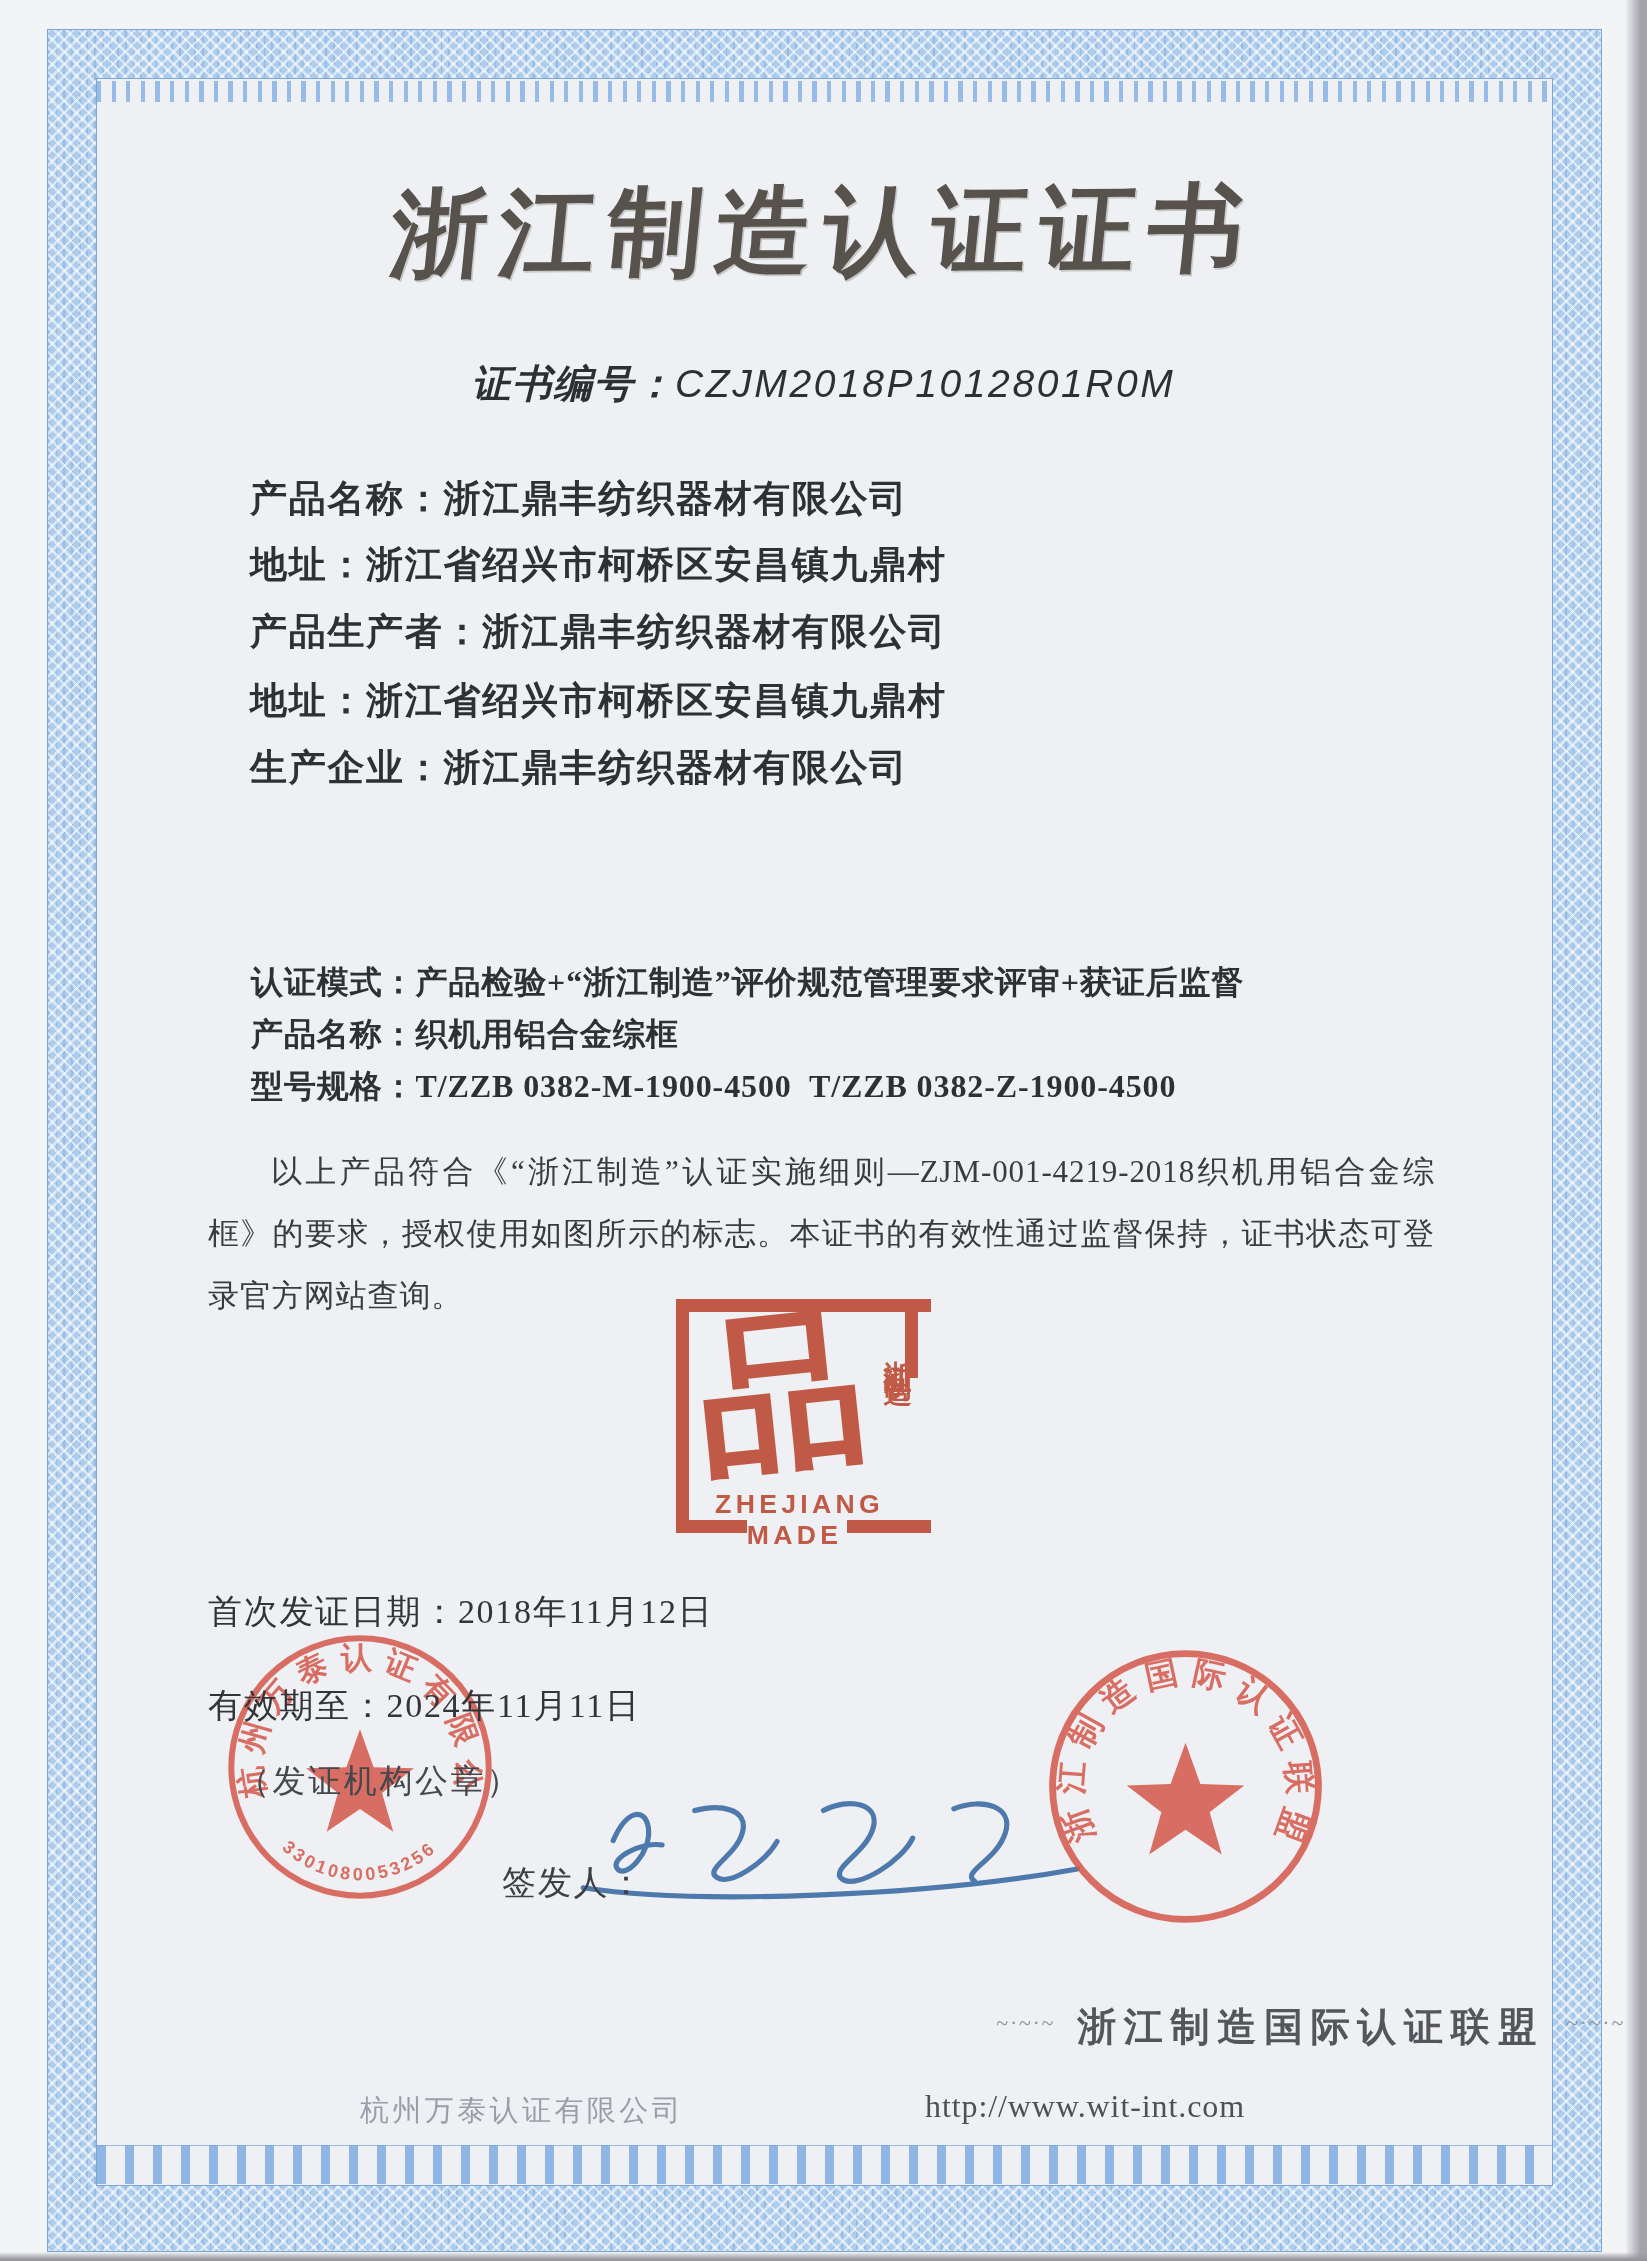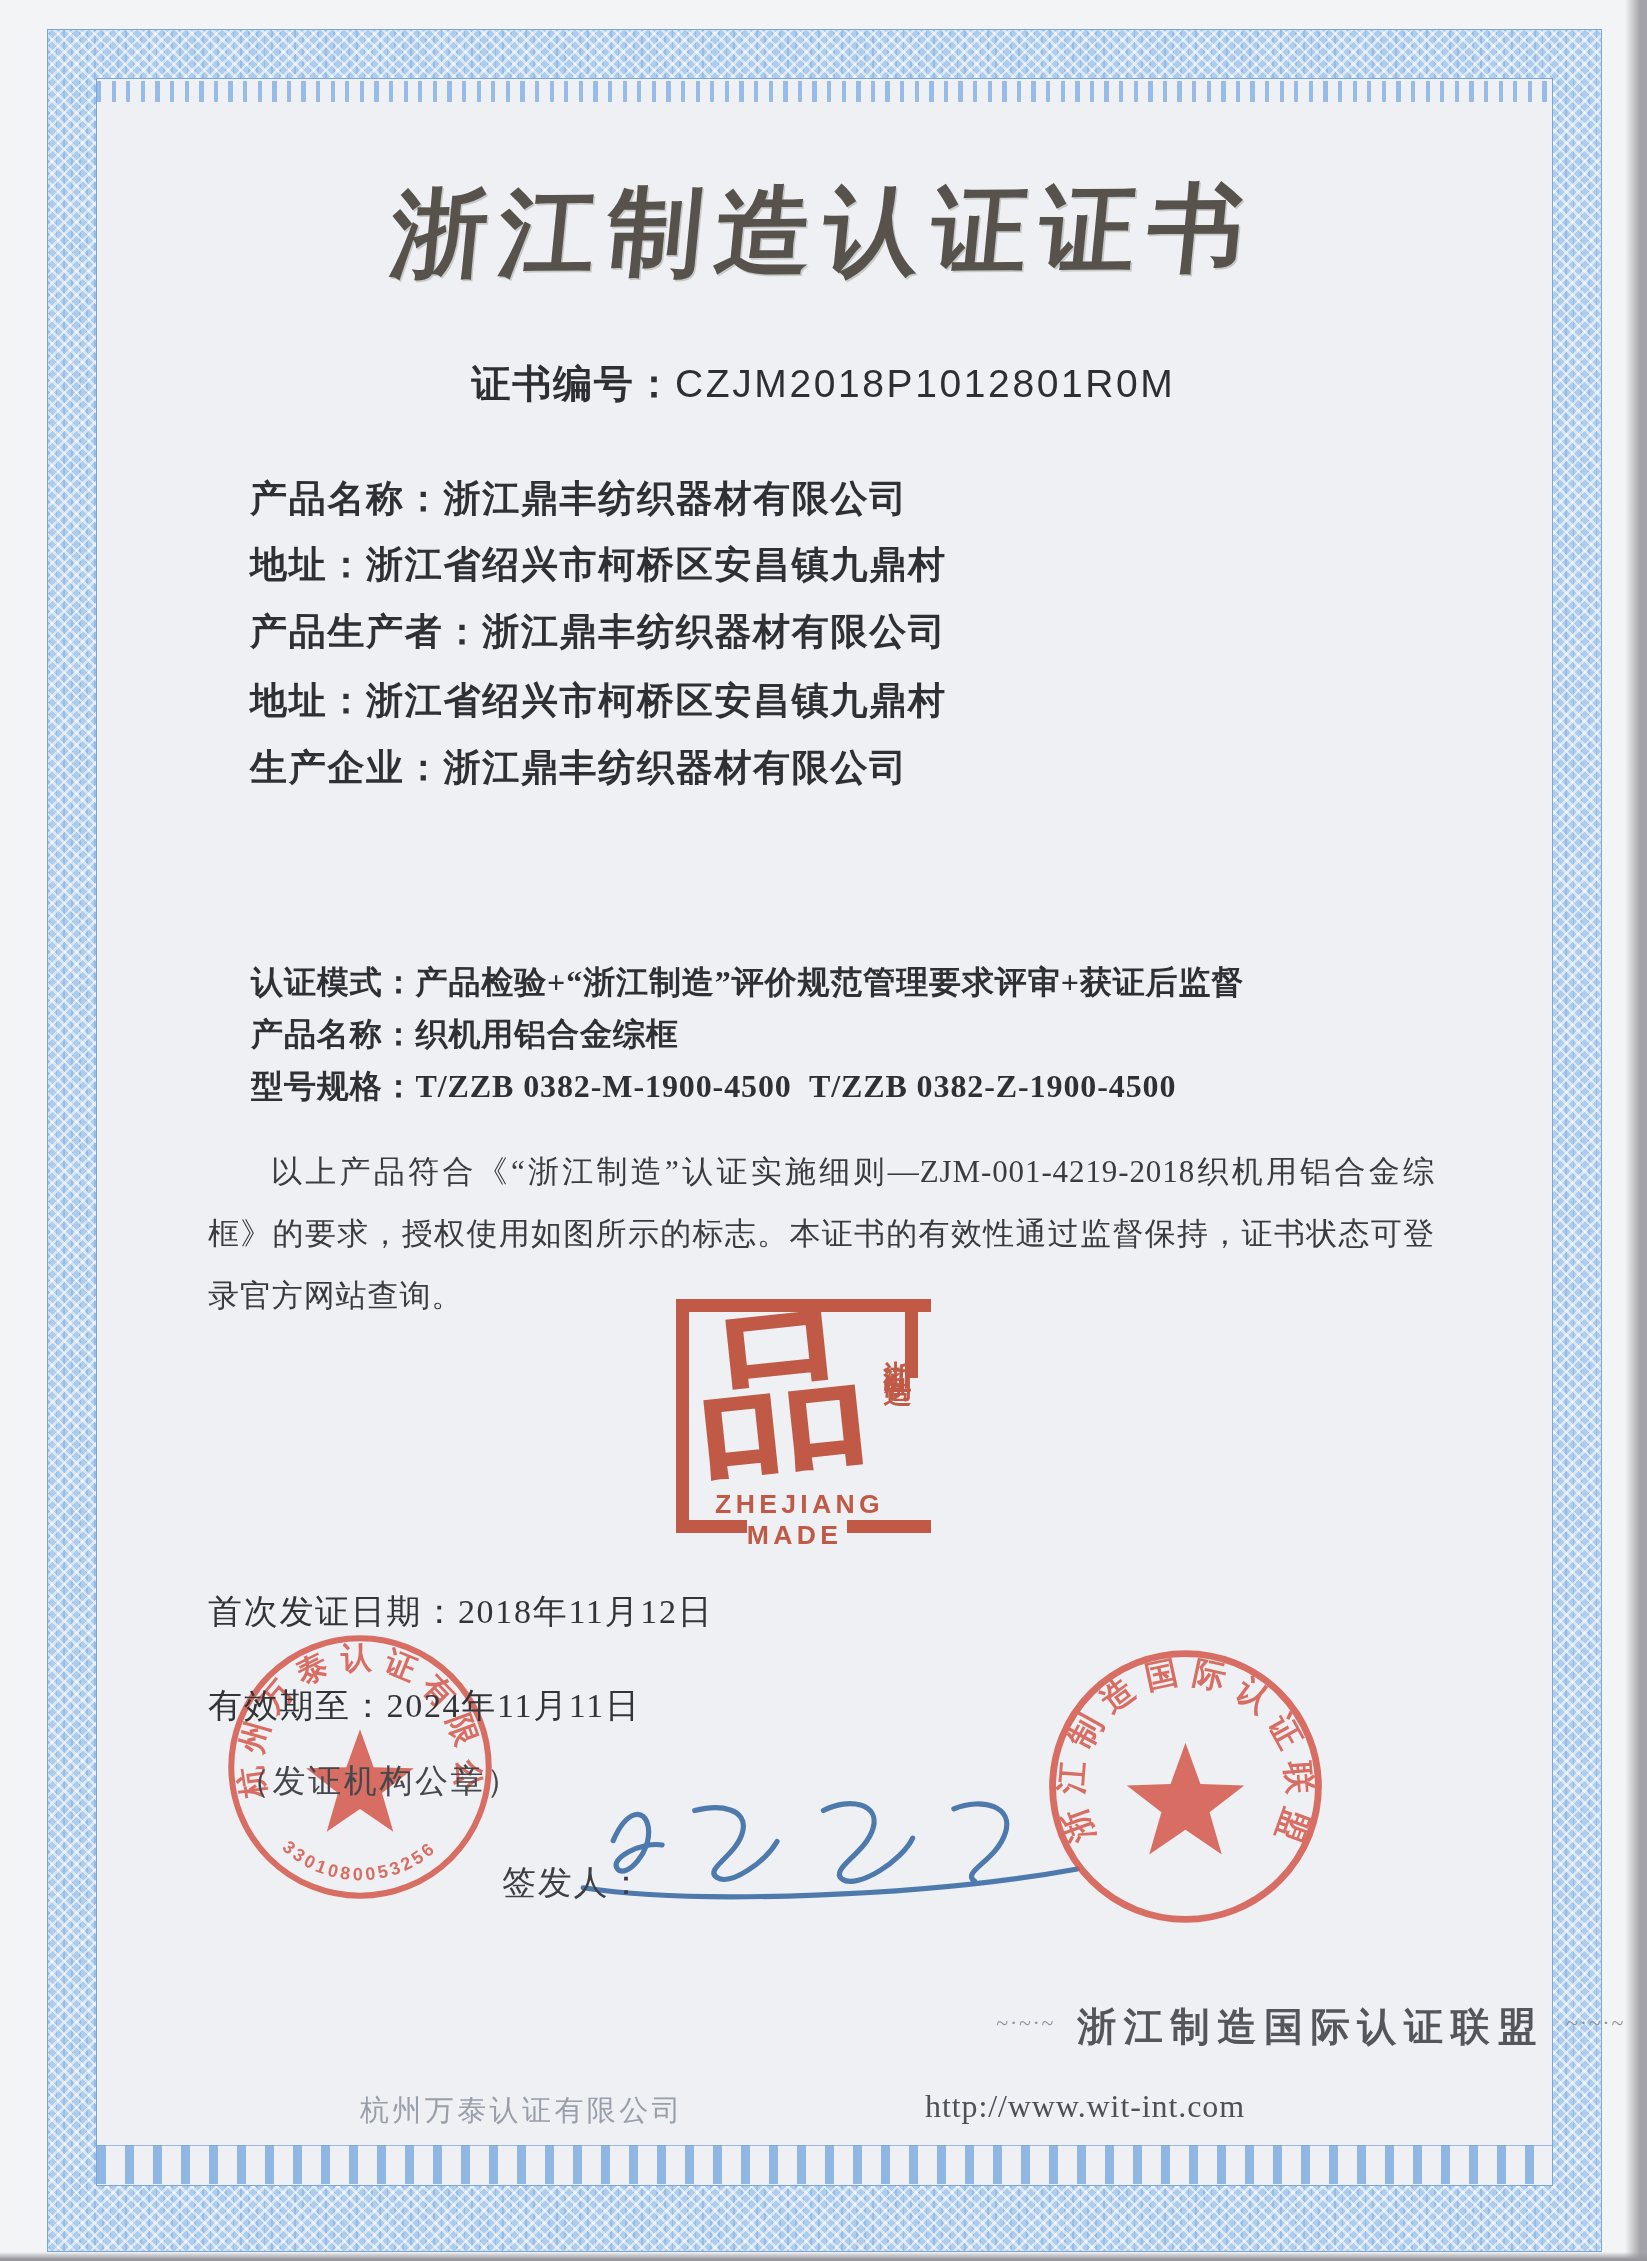--- a/index.html
+++ b/index.html
@@ -25,21 +25,21 @@
   .fringe-bottom{position:absolute;left:97px;bottom:77px;right:94px;height:38px;z-index:1;
     background:repeating-linear-gradient(90deg,rgba(139,180,226,.95) 0 8.6px,rgba(139,180,226,0) 8.6px 28px);
     border-top:1.7px solid rgba(120,162,216,.7);}
   #waves{position:absolute;left:97px;top:80px;z-index:0;}
   
   .txt{position:absolute;z-index:4;color:#303136;}
   .title{left:0;width:100%;top:168px;text-align:center;font-size:96px;font-weight:700;
     letter-spacing:12px;color:#57524b;transform:skewX(-6deg) rotate(-.4deg);
     font-family:"DejaVu Serif","Liberation Serif",serif;text-shadow:1.7px 1.7px 0 rgba(87,82,75,.25);}
   .certno{left:0;width:100%;top:357px;text-align:center;font-size:39px;font-weight:700;
-    letter-spacing:1.7px;color:#2e2f33;font-family:"Liberation Sans","DejaVu Sans",sans-serif;}
+    letter-spacing:1.7px;color:#2e2f33;font-family:"Liberation Sans","DejaVu Sans",sans-serif;font-style:italic;}
   .certno .num{font-weight:400;letter-spacing:2.6px;}
   .frow{left:250px;font-size:37px;font-weight:700;letter-spacing:1.7px;color:#2f3034;white-space:pre;}
   .drow{left:251px;font-size:32px;font-weight:700;letter-spacing:0.9px;color:#2f3034;white-space:pre;}
   .statement{left:208px;top:1141px;width:1227px;font-size:31px;line-height:62px;color:#3a3b3f;
     text-indent:63px;letter-spacing:0.9px;text-align:justify;}
   .dateline{left:208px;font-size:34px;letter-spacing:1.7px;color:#333438;}
   .sealnote{left:191px;top:1759px;font-size:33px;letter-spacing:2.6px;color:#46474c;margin-left:46px;}
   .signer{left:502px;top:1860px;font-size:34px;letter-spacing:1.7px;color:#3e3f44;}
   .alliance-line{left:0;width:100%;top:2000px;text-align:right;z-index:4;position:absolute;}
   .alliance-line .name{font-family:"Liberation Sans","DejaVu Sans",sans-serif;font-weight:700;

